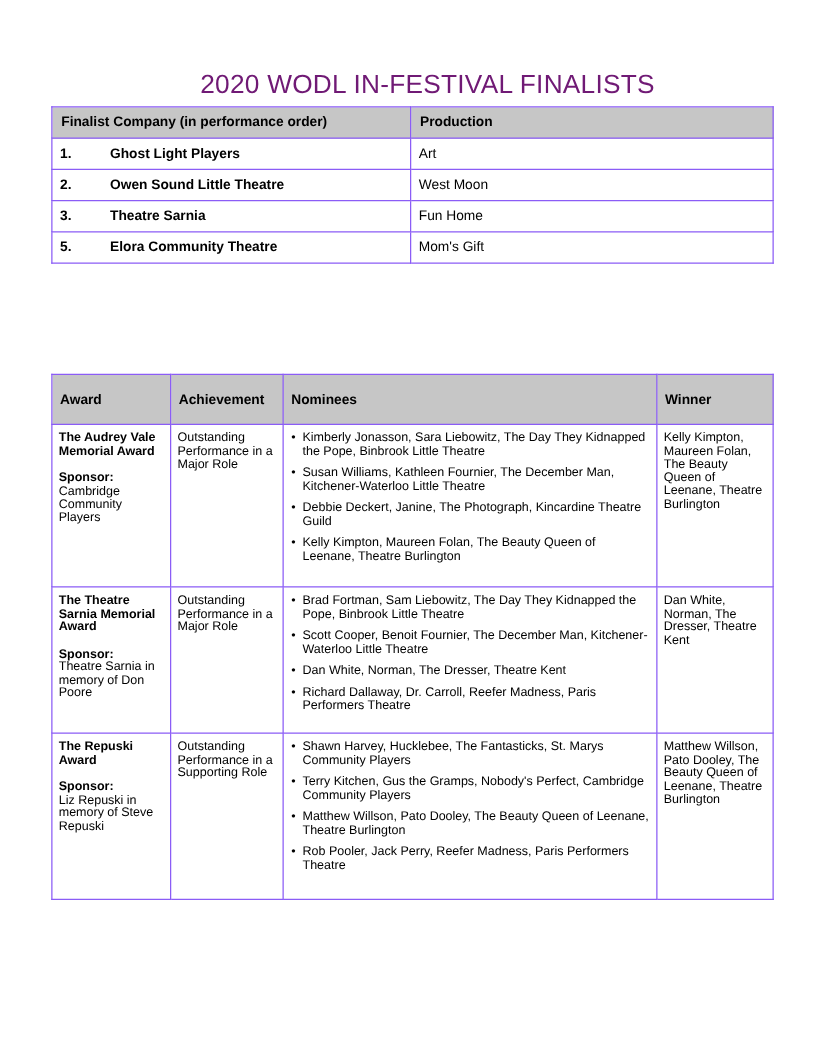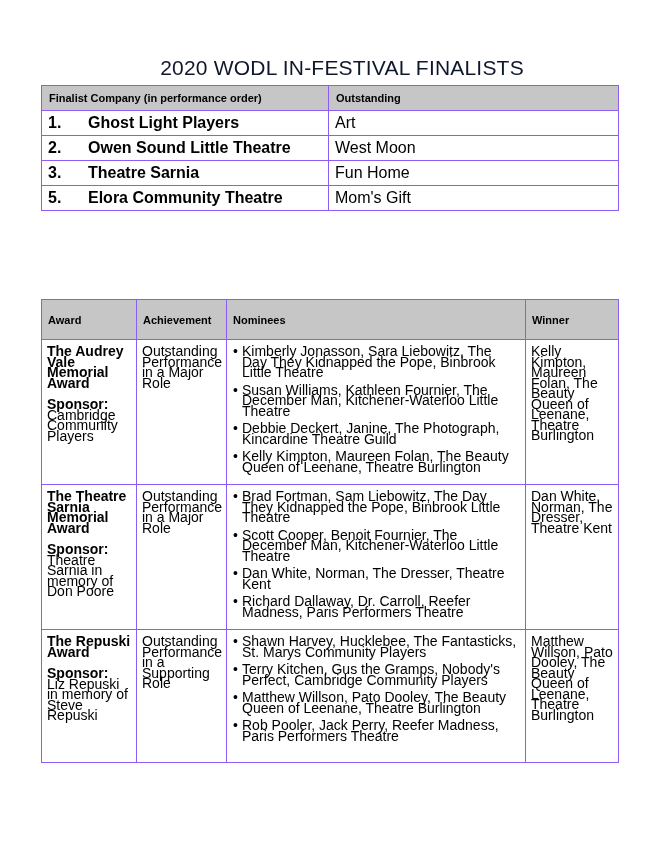--- a/index.html
+++ b/index.html
@@ -9,52 +9,52 @@
     font-family: "Liberation Sans", sans-serif;
     color: #000;
     position: relative;
     overflow: hidden;
   }
   .page { position: relative; width: 650px; height: 841px; background: #fff; }
 
   .doc-title {
     position: absolute; left: 0; width: 650px;
     text-align: center;
-    font-size: 21px; font-weight: 400; color: #0f172a;
+    font-size: 21px; font-weight: 400; color: #701a75;
     letter-spacing: 0.2px;
     padding-left: 34px;
   }
   #finalists-title { top: 56px; }
   #awards-title { top: 263px; }
 
   table { border-collapse: collapse; table-layout: fixed; position: absolute; left: 41px; width: 577px; }
   th, td { border: 1px solid #8b5cf6; vertical-align: middle; }
   th { background: #c6c6c6; text-align: left; font-weight: bold; }
 
   
   #finalists-table { top: 85px; }
   #finalists-table col.c-company { width: 287px; }
   #finalists-table col.c-production { width: 290px; }
   #finalists-table tr { height: 25px; }
   #finalists-table th { font-size: 11px; padding: 3px 7px; }
-  #finalists-table td { font-size: 16px; padding: 3px 6px; }
+  #finalists-table td { font-size: 11px; padding: 3px 6px; }
   #finalists-table .rank { display: inline-block; width: 40px; font-weight: bold; }
   #finalists-table .company { font-weight: bold; }
 
   
   #awards-table { top: 299px; }
   #awards-table col.c-award { width: 95px; }
   #awards-table col.c-achievement { width: 90px; }
   #awards-table col.c-nominees { width: 299px; }
   #awards-table col.c-winner { width: 93px; }
   #awards-table thead tr { height: 40px; }
   #awards-table th { font-size: 11px; padding: 4px 6px; }
   #awards-table tbody td {
     vertical-align: top;
-    font-size: 14px; line-height: 10.5px;
+    font-size: 10px; line-height: 10.5px;
     padding: 6px 5px 5px 5px;
   }
   #awards-table tr.r0 { height: 130px; }
   #awards-table tr.r1 { height: 117px; }
   #awards-table tr.r2 { height: 133px; }
   .award-name { font-weight: bold; }
   .sponsor-label { font-weight: bold; margin-top: 11px; }
   td.nominees-cell { padding-right: 9px; }
   ul.nominees { list-style: none; }
   ul.nominees li { position: relative; padding-left: 10px; margin-bottom: 7px; }
@@ -68,21 +68,21 @@
   <div class="doc-title" id="finalists-title">2020 WODL IN-FESTIVAL FINALISTS</div>
 
   <table id="finalists-table">
     <colgroup>
         <col class="c-company">
         <col class="c-production">
       </colgroup>
     <thead>
       <tr>
         <th>Finalist Company (in performance order)</th>
-        <th>Outstanding</th>
+        <th>Production</th>
       </tr>
     </thead>
     <tbody>
       <tr>
         <td><span class="rank">1.</span><span class="company">Ghost Light Players</span></td>
         <td>Art</td>
       </tr>
       <tr>
         <td><span class="rank">2.</span><span class="company">Owen Sound Little Theatre</span></td>
         <td>West Moon</td>

